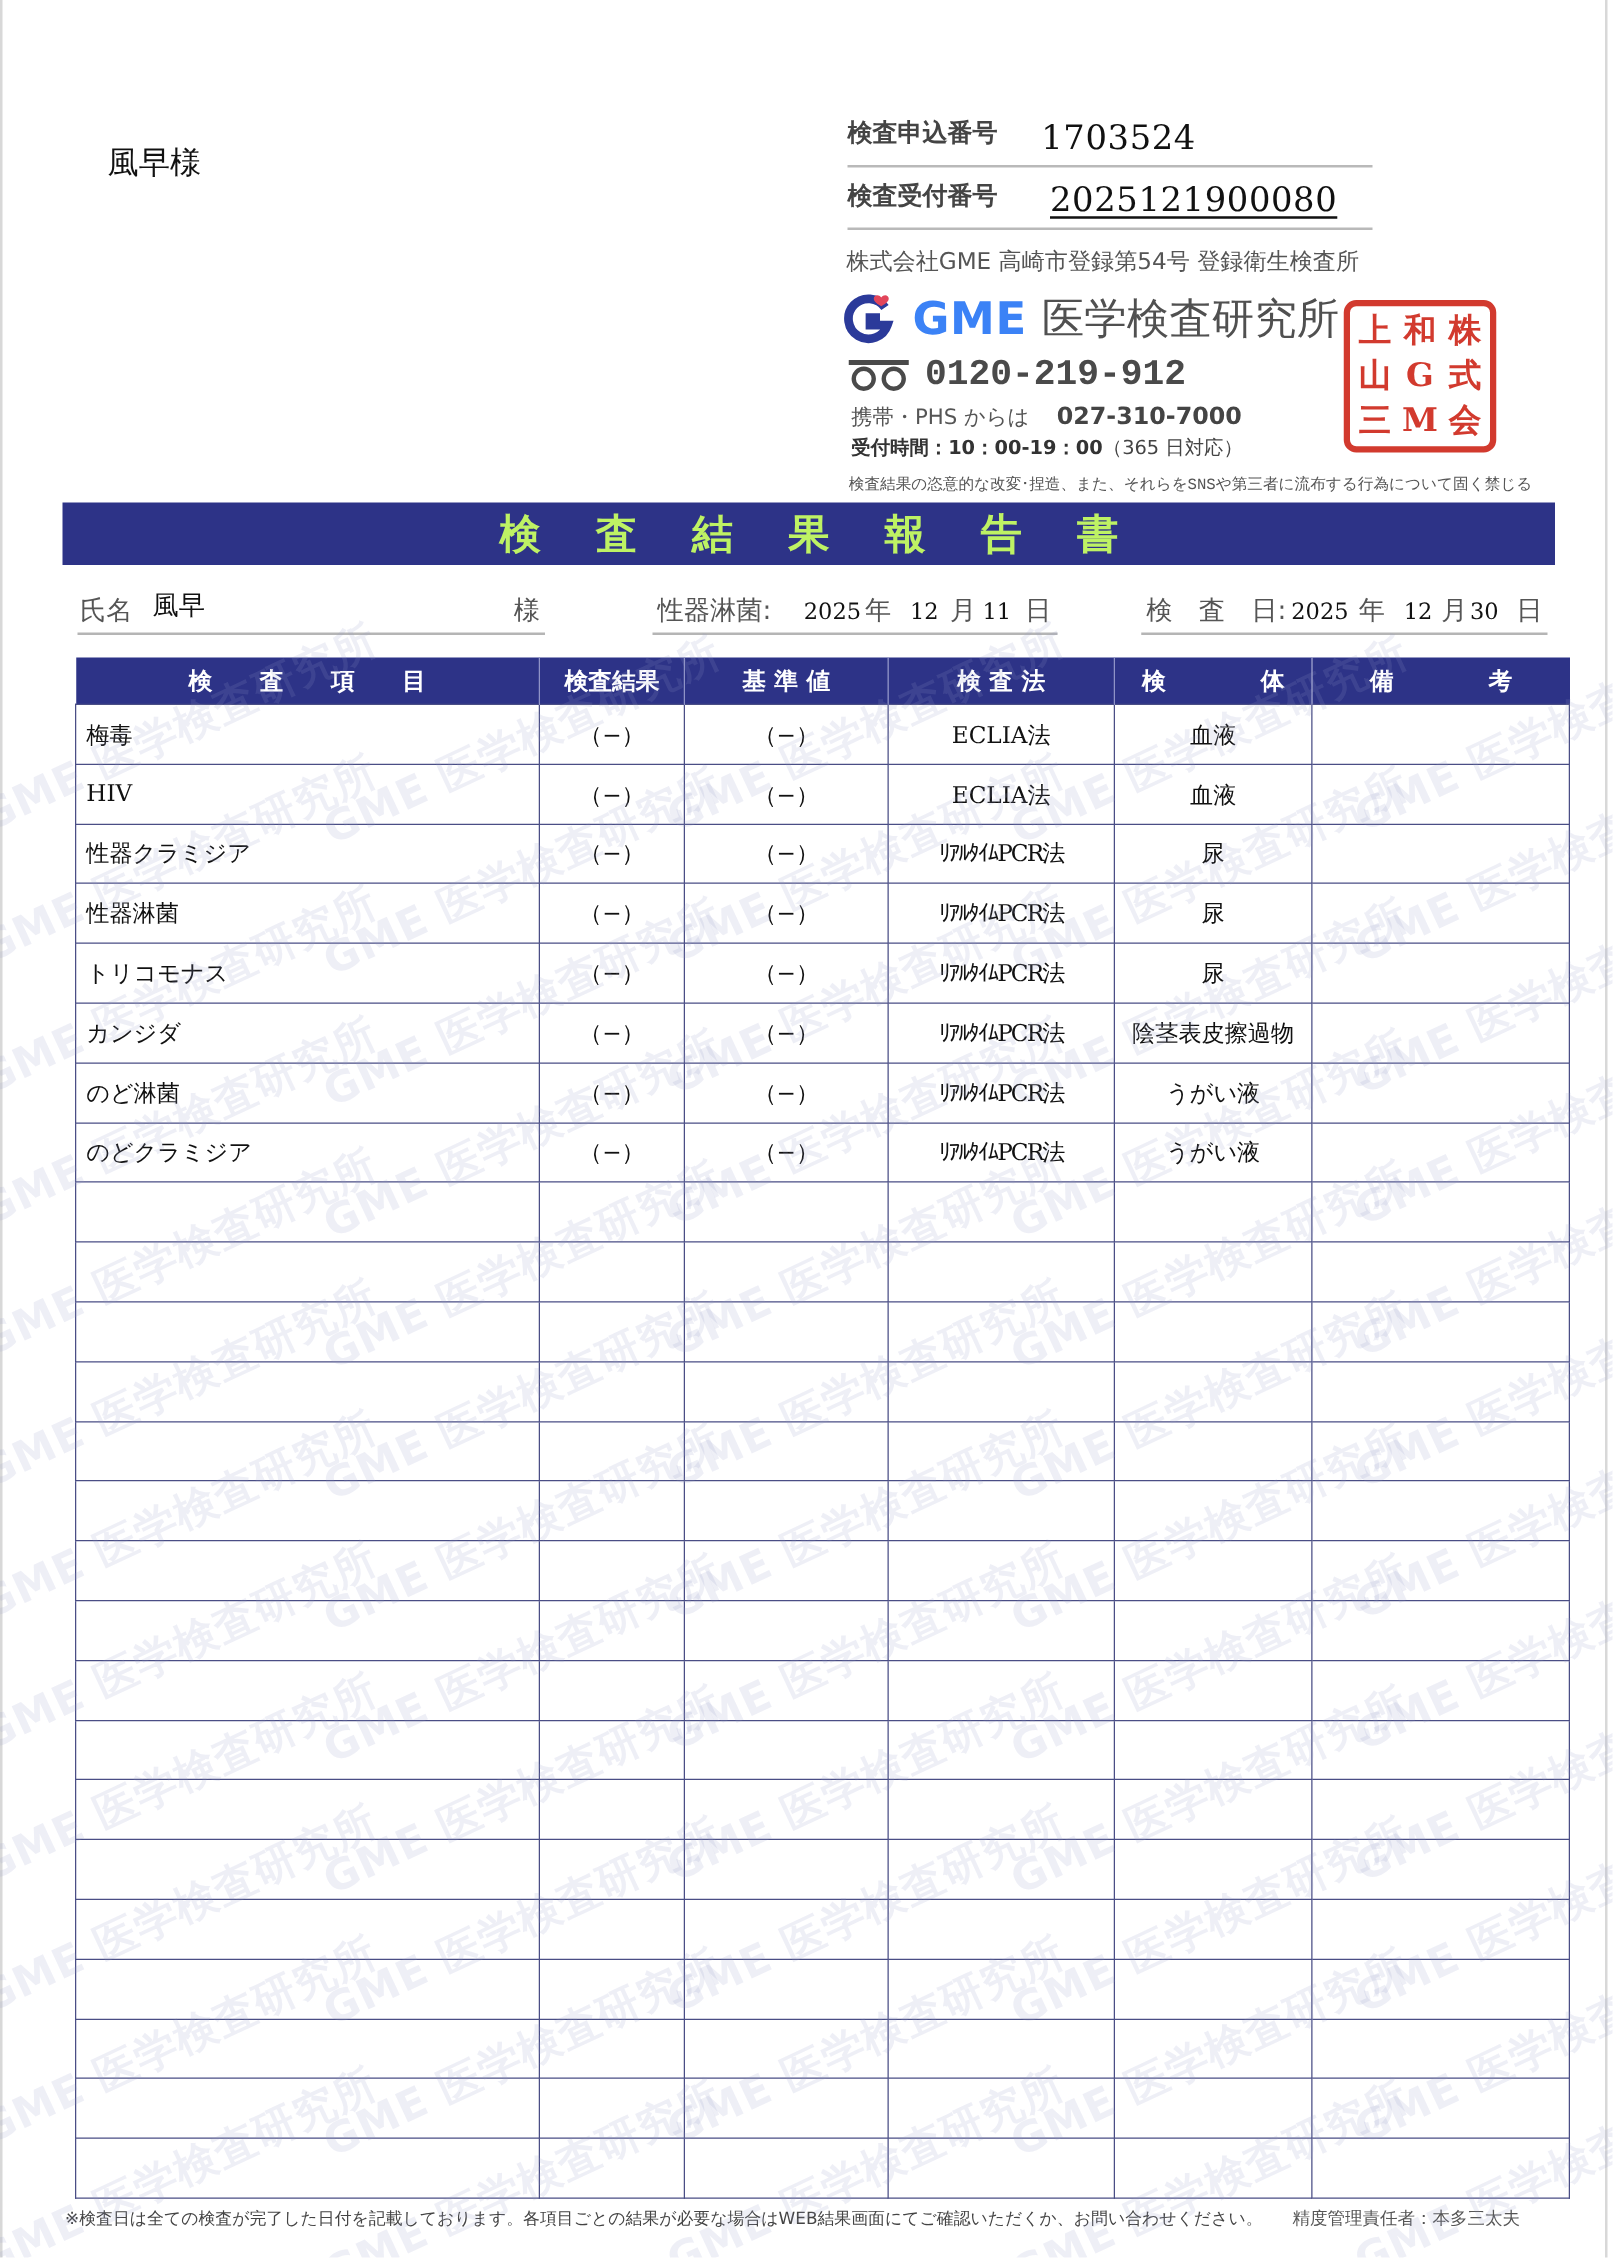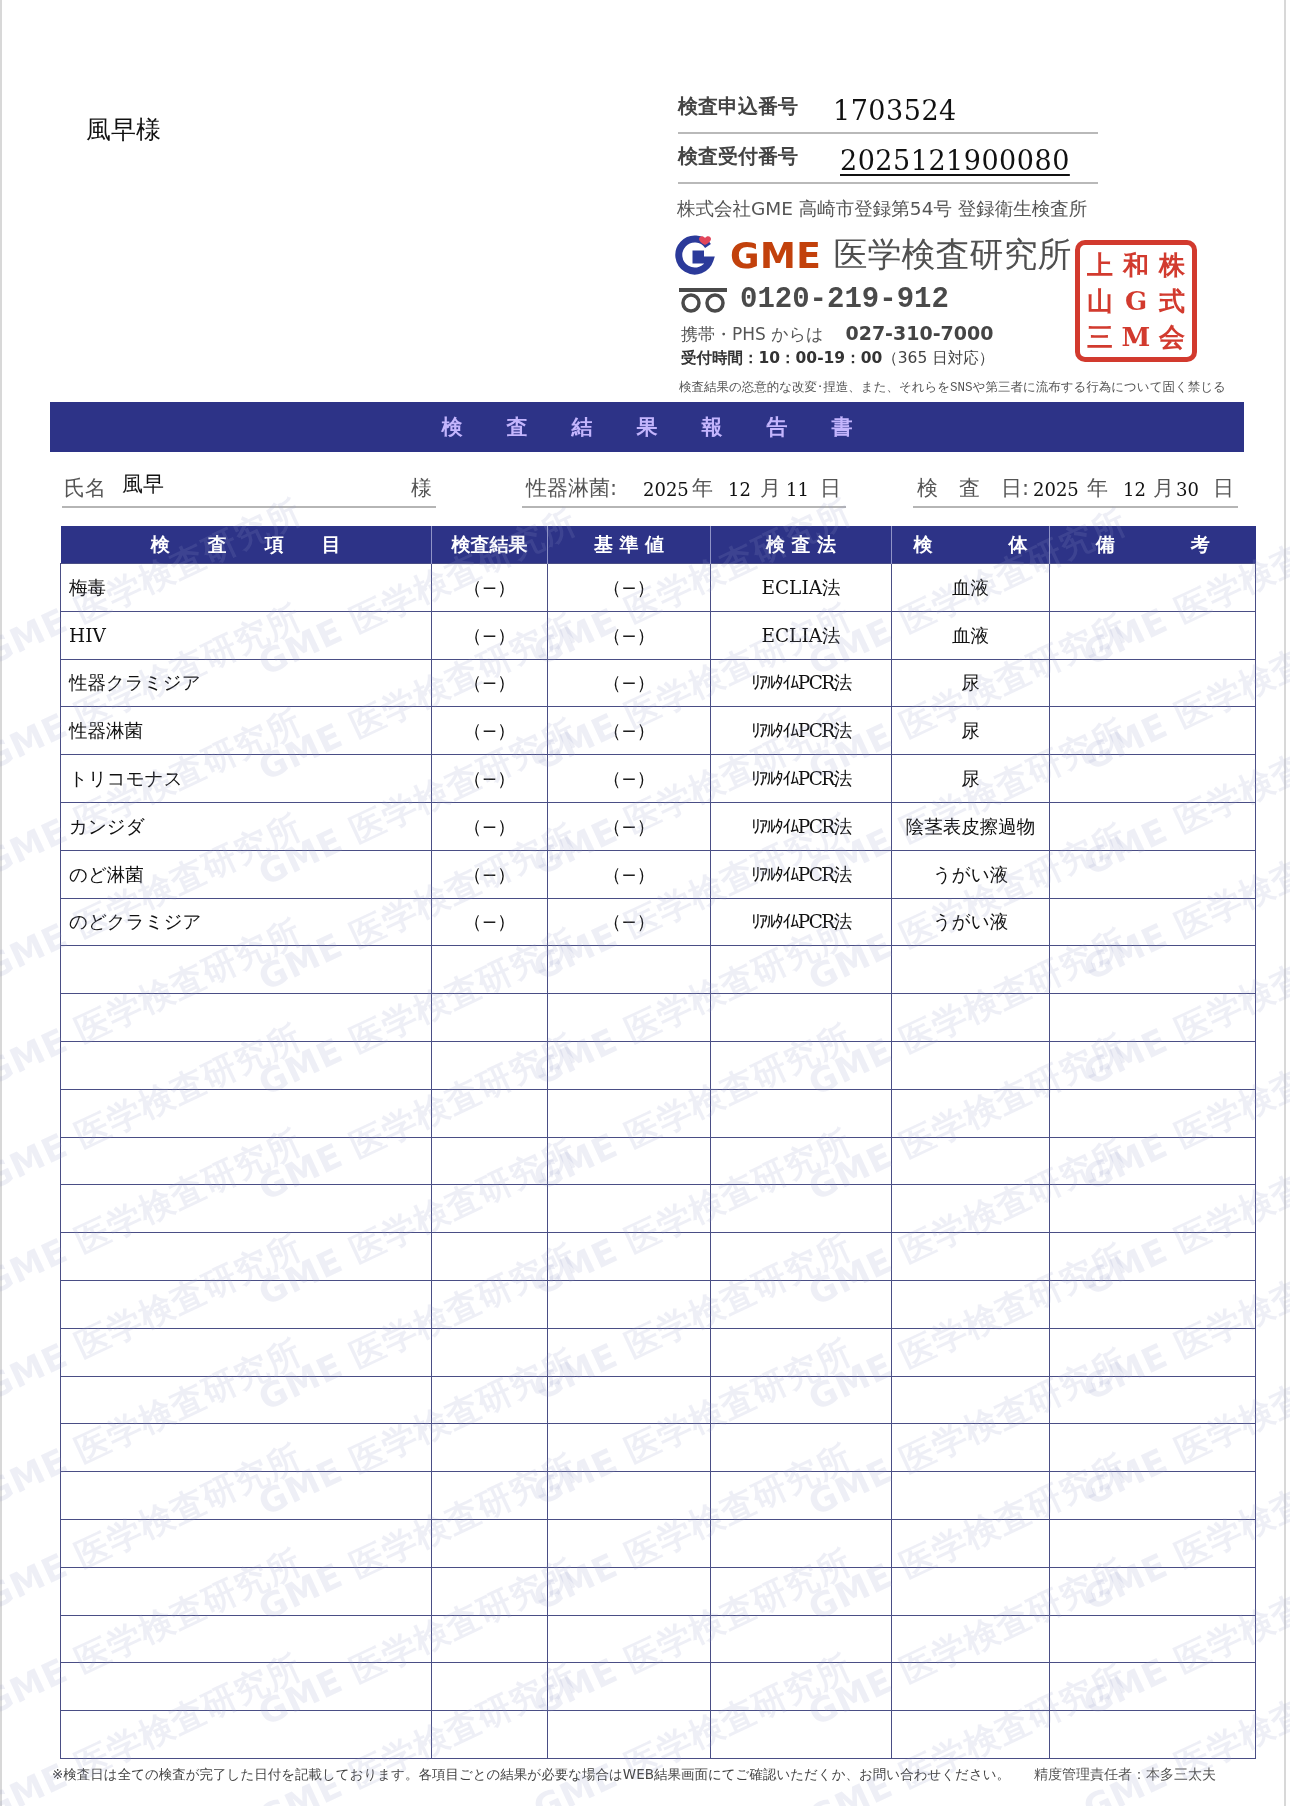--- a/index.html
+++ b/index.html
@@ -19,21 +19,21 @@
   .addressee { position:absolute; left:86px; top:113px; font-size:25px; color:#111; }
 
   .info-row { position:absolute; left:678px; width:420px; border-bottom:2px solid #b9b9b9; height:44px; }
   .info-label { position:absolute; left:0; bottom:12px; font-family:"DejaVu Sans", sans-serif; font-weight:bold; font-size:20px; color:#444; }
   .info-value { position:absolute; left:155px; bottom:6px; font-size:27px; color:#111; letter-spacing:0.5px; }
   .info-value.underline { text-decoration:underline; text-underline-offset:4px; left:162px; }
   .registration { position:absolute; left:677px; top:196px; font-family:"DejaVu Sans", sans-serif; font-size:18.5px; color:#555; }
 
   .logo { position:absolute; left:674px; top:232px; display:flex; align-items:center; }
   .logo-g { width:42px; height:42px; position:relative; }
-  .logo-name { font-family:"DejaVu Sans", sans-serif; font-weight:bold; font-size:36px; color:#c2410c; margin-left:14px; letter-spacing:0.5px; }
+  .logo-name { font-family:"DejaVu Sans", sans-serif; font-weight:bold; font-size:36px; color:#3b82f6; margin-left:14px; letter-spacing:0.5px; }
   .logo-sub { font-family:"DejaVu Sans", sans-serif; font-size:34px; color:#505050; margin-left:12px; }
 
   .freedial { position:absolute; left:678px; top:283px; display:flex; align-items:center; }
   .freedial-icon { width:50px; height:26px; position:relative; }
   .freedial-number { font-family:Liberation Mono, monospace; font-weight:bold; font-size:29px; color:#4a4a4a; margin-left:12px; }
   .mobile { position:absolute; left:681px; top:322px; font-family:"DejaVu Sans", sans-serif; font-size:17px; color:#555; }
   .mobile b { font-size:19px; color:#444; margin-left:22px; }
   .hours { position:absolute; left:681px; top:348px; font-family:"DejaVu Sans", sans-serif; font-size:15.5px; color:#444; }
   .hours b { color:#333; }
   .notice { position:absolute; left:679px; top:379px; font-family:Liberation Mono, monospace; font-size:12.5px; color:#555; white-space:nowrap; }
@@ -43,21 +43,21 @@
     border:5px solid #d23a2e; border-radius:10px; box-sizing:border-box;
     display:grid; grid-template-columns:repeat(3,1fr); grid-template-rows:repeat(3,1fr);
     color:#d23a2e; font-family:"DejaVu Serif", serif; font-weight:bold; font-size:26px; text-align:center; line-height:36px;
     padding:2px;
   }
 
   .title-bar {
     position:absolute; left:50px; top:402px; width:1194px; height:50px; background:#2d3387;
     display:flex; justify-content:center; align-items:center;
   }
-  .title-text { color:#c4b5fd; font-family:"DejaVu Sans", sans-serif; font-weight:bold; font-size:21px; letter-spacing:44px; margin-left:44px; }
+  .title-text { color:#bef264; font-family:"DejaVu Sans", sans-serif; font-weight:bold; font-size:33px; letter-spacing:44px; margin-left:44px; }
 
   .field { position:absolute; top:468px; height:38px; border-bottom:2px solid #b5b5b5; font-family:"DejaVu Sans", sans-serif; color:#555; font-size:21px; }
   .field span { position:absolute; bottom:4px; white-space:nowrap; }
   .serif-val { font-family:"DejaVu Serif", serif; color:#111; }
 
   table.results {
     position:absolute; left:60px; top:526px; width:1195px; border-collapse:collapse; table-layout:fixed; z-index:1;
   }
   table.results th {
     background:#2d3387; color:#fff; font-family:"DejaVu Sans", sans-serif; font-weight:bold; font-size:19px;

